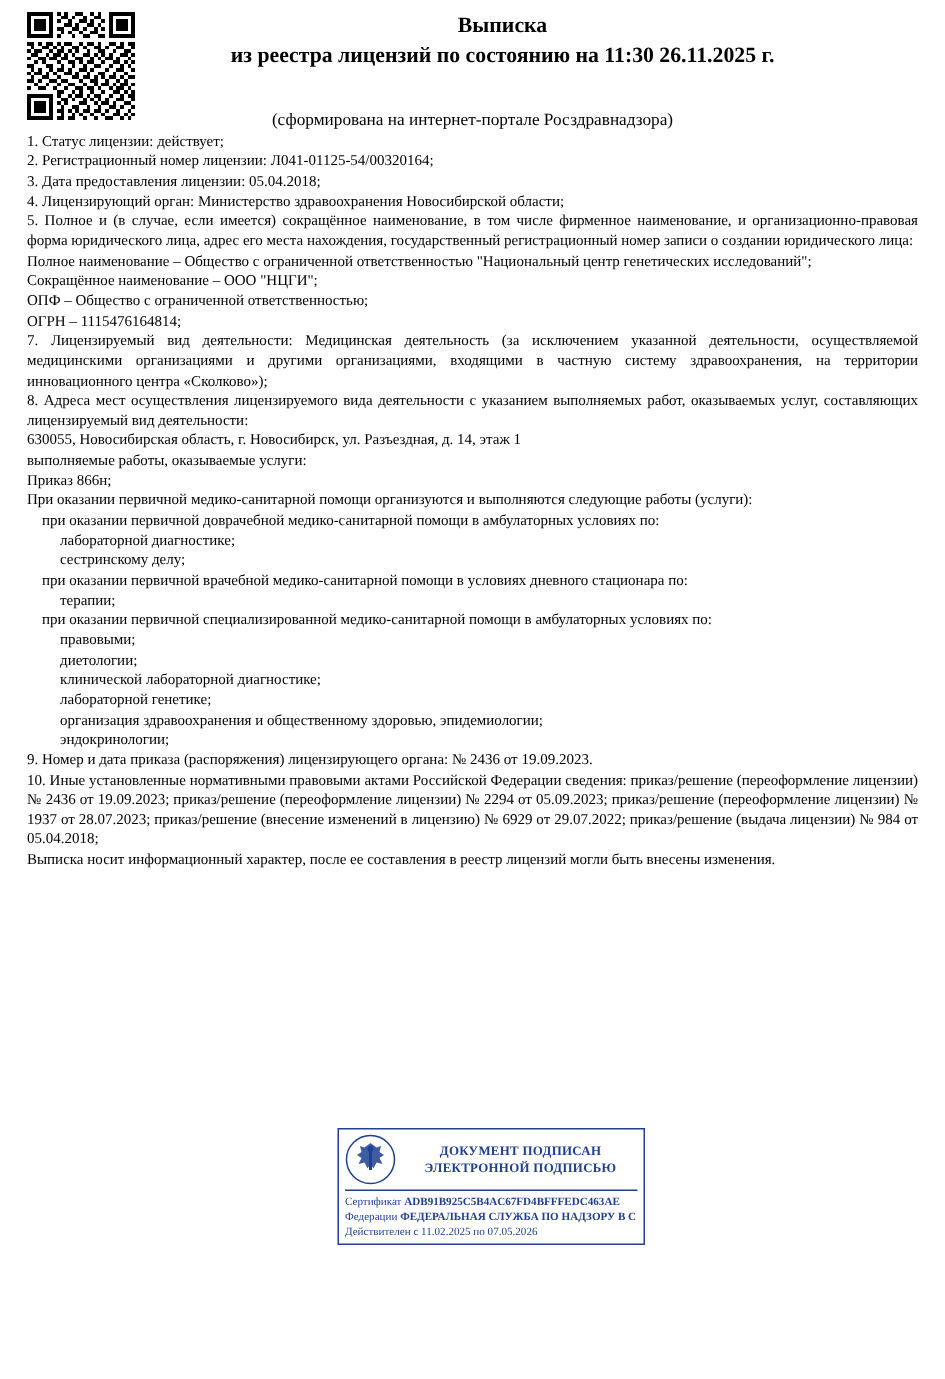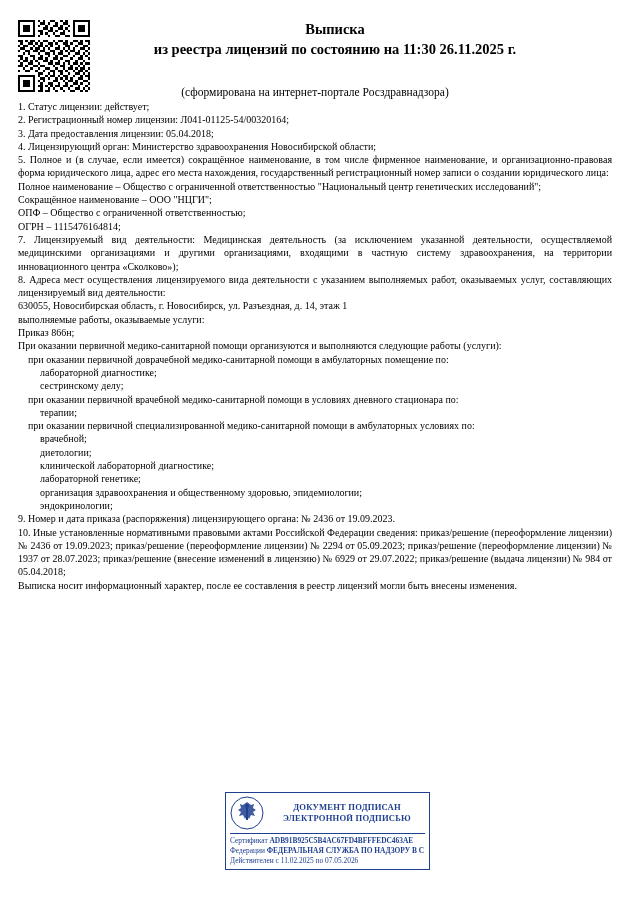--- a/index.html
+++ b/index.html
@@ -28,21 +28,20 @@
   .qr {
     position: absolute;
     left: 0;
     top: 0;
     width: 72px;
     height: 72px;
   }
   .title-block {
     text-align: center;
     padding: 0 0 0 40px;
-    margin-top: 12px;
   }
   .title-line1 {
     font-size: 14.5px;
     font-weight: bold;
     line-height: 1.35;
   }
   .title-line2 {
     font-size: 14.5px;
     font-weight: bold;
     line-height: 1.35;
@@ -66,21 +65,21 @@
   }
   .indent1 {
     padding-left: 10px;
   }
   .indent2 {
     padding-left: 22px;
   }
   .stamp {
     position: absolute;
     left: 225px;
-    top: 792px;
+    top: 752px;
     width: 205px;
     border: 1px solid #1f3f8f;
     box-sizing: border-box;
     background: #ffffff;
     padding: 3px 4px 3px 4px;
   }
   .stamp-top {
     display: flex;
     align-items: center;
     gap: 5px;
@@ -384,27 +383,27 @@
     <p class="item">Сокращённое наименование – ООО "НЦГИ";</p>
     <p class="item">ОПФ – Общество с ограниченной ответственностью;</p>
     <p class="item">ОГРН – 1115476164814;</p>
     <p class="item">7. Лицензируемый вид деятельности: Медицинская деятельность (за исключением указанной деятельности, осуществляемой медицинскими организациями и другими организациями, входящими в частную систему здравоохранения, на территории инновационного центра «Сколково»);</p>
     <p class="item">8. Адреса мест осуществления лицензируемого вида деятельности с указанием выполняемых работ, оказываемых услуг, составляющих лицензируемый вид деятельности:</p>
     <p class="item">630055, Новосибирская область, г. Новосибирск, ул. Разъездная, д. 14, этаж 1</p>
     <p class="item">выполняемые работы, оказываемые услуги:</p>
     <p class="item">Приказ 866н;</p>
     <p class="item">При оказании первичной медико-санитарной помощи организуются и выполняются следующие работы (услуги):</p>
 
-    <p class="item indent1">при оказании первичной доврачебной медико-санитарной помощи в амбулаторных помещение по:</p>
+    <p class="item indent1">при оказании первичной доврачебной медико-санитарной помощи в амбулаторных условиях по:</p>
     <p class="item indent2">лабораторной диагностике;</p>
     <p class="item indent2">сестринскому делу;</p>
     <p class="item indent1">при оказании первичной врачебной медико-санитарной помощи в условиях дневного стационара по:</p>
     <p class="item indent2">терапии;</p>
     <p class="item indent1">при оказании первичной специализированной медико-санитарной помощи в амбулаторных условиях по:</p>
-    <p class="item indent2">врачебной;</p>
+    <p class="item indent2">правовыми;</p>
     <p class="item indent2">диетологии;</p>
     <p class="item indent2">клинической лабораторной диагностике;</p>
     <p class="item indent2">лабораторной генетике;</p>
     <p class="item indent2">организация здравоохранения и общественному здоровью, эпидемиологии;</p>
     <p class="item indent2">эндокринологии;</p>
 
     <p class="item">9. Номер и дата приказа (распоряжения) лицензирующего органа: № 2436 от 19.09.2023.</p>
     <p class="item">10. Иные установленные нормативными правовыми актами Российской Федерации сведения: приказ/решение (переоформление лицензии) № 2436 от 19.09.2023; приказ/решение (переоформление лицензии) № 2294 от 05.09.2023; приказ/решение (переоформление лицензии) № 1937 от 28.07.2023; приказ/решение (внесение изменений в лицензию) № 6929 от 29.07.2022; приказ/решение (выдача лицензии) № 984 от 05.04.2018;</p>
     <p class="item">Выписка носит информационный характер, после ее составления в реестр лицензий могли быть внесены изменения.</p>
   </div>

